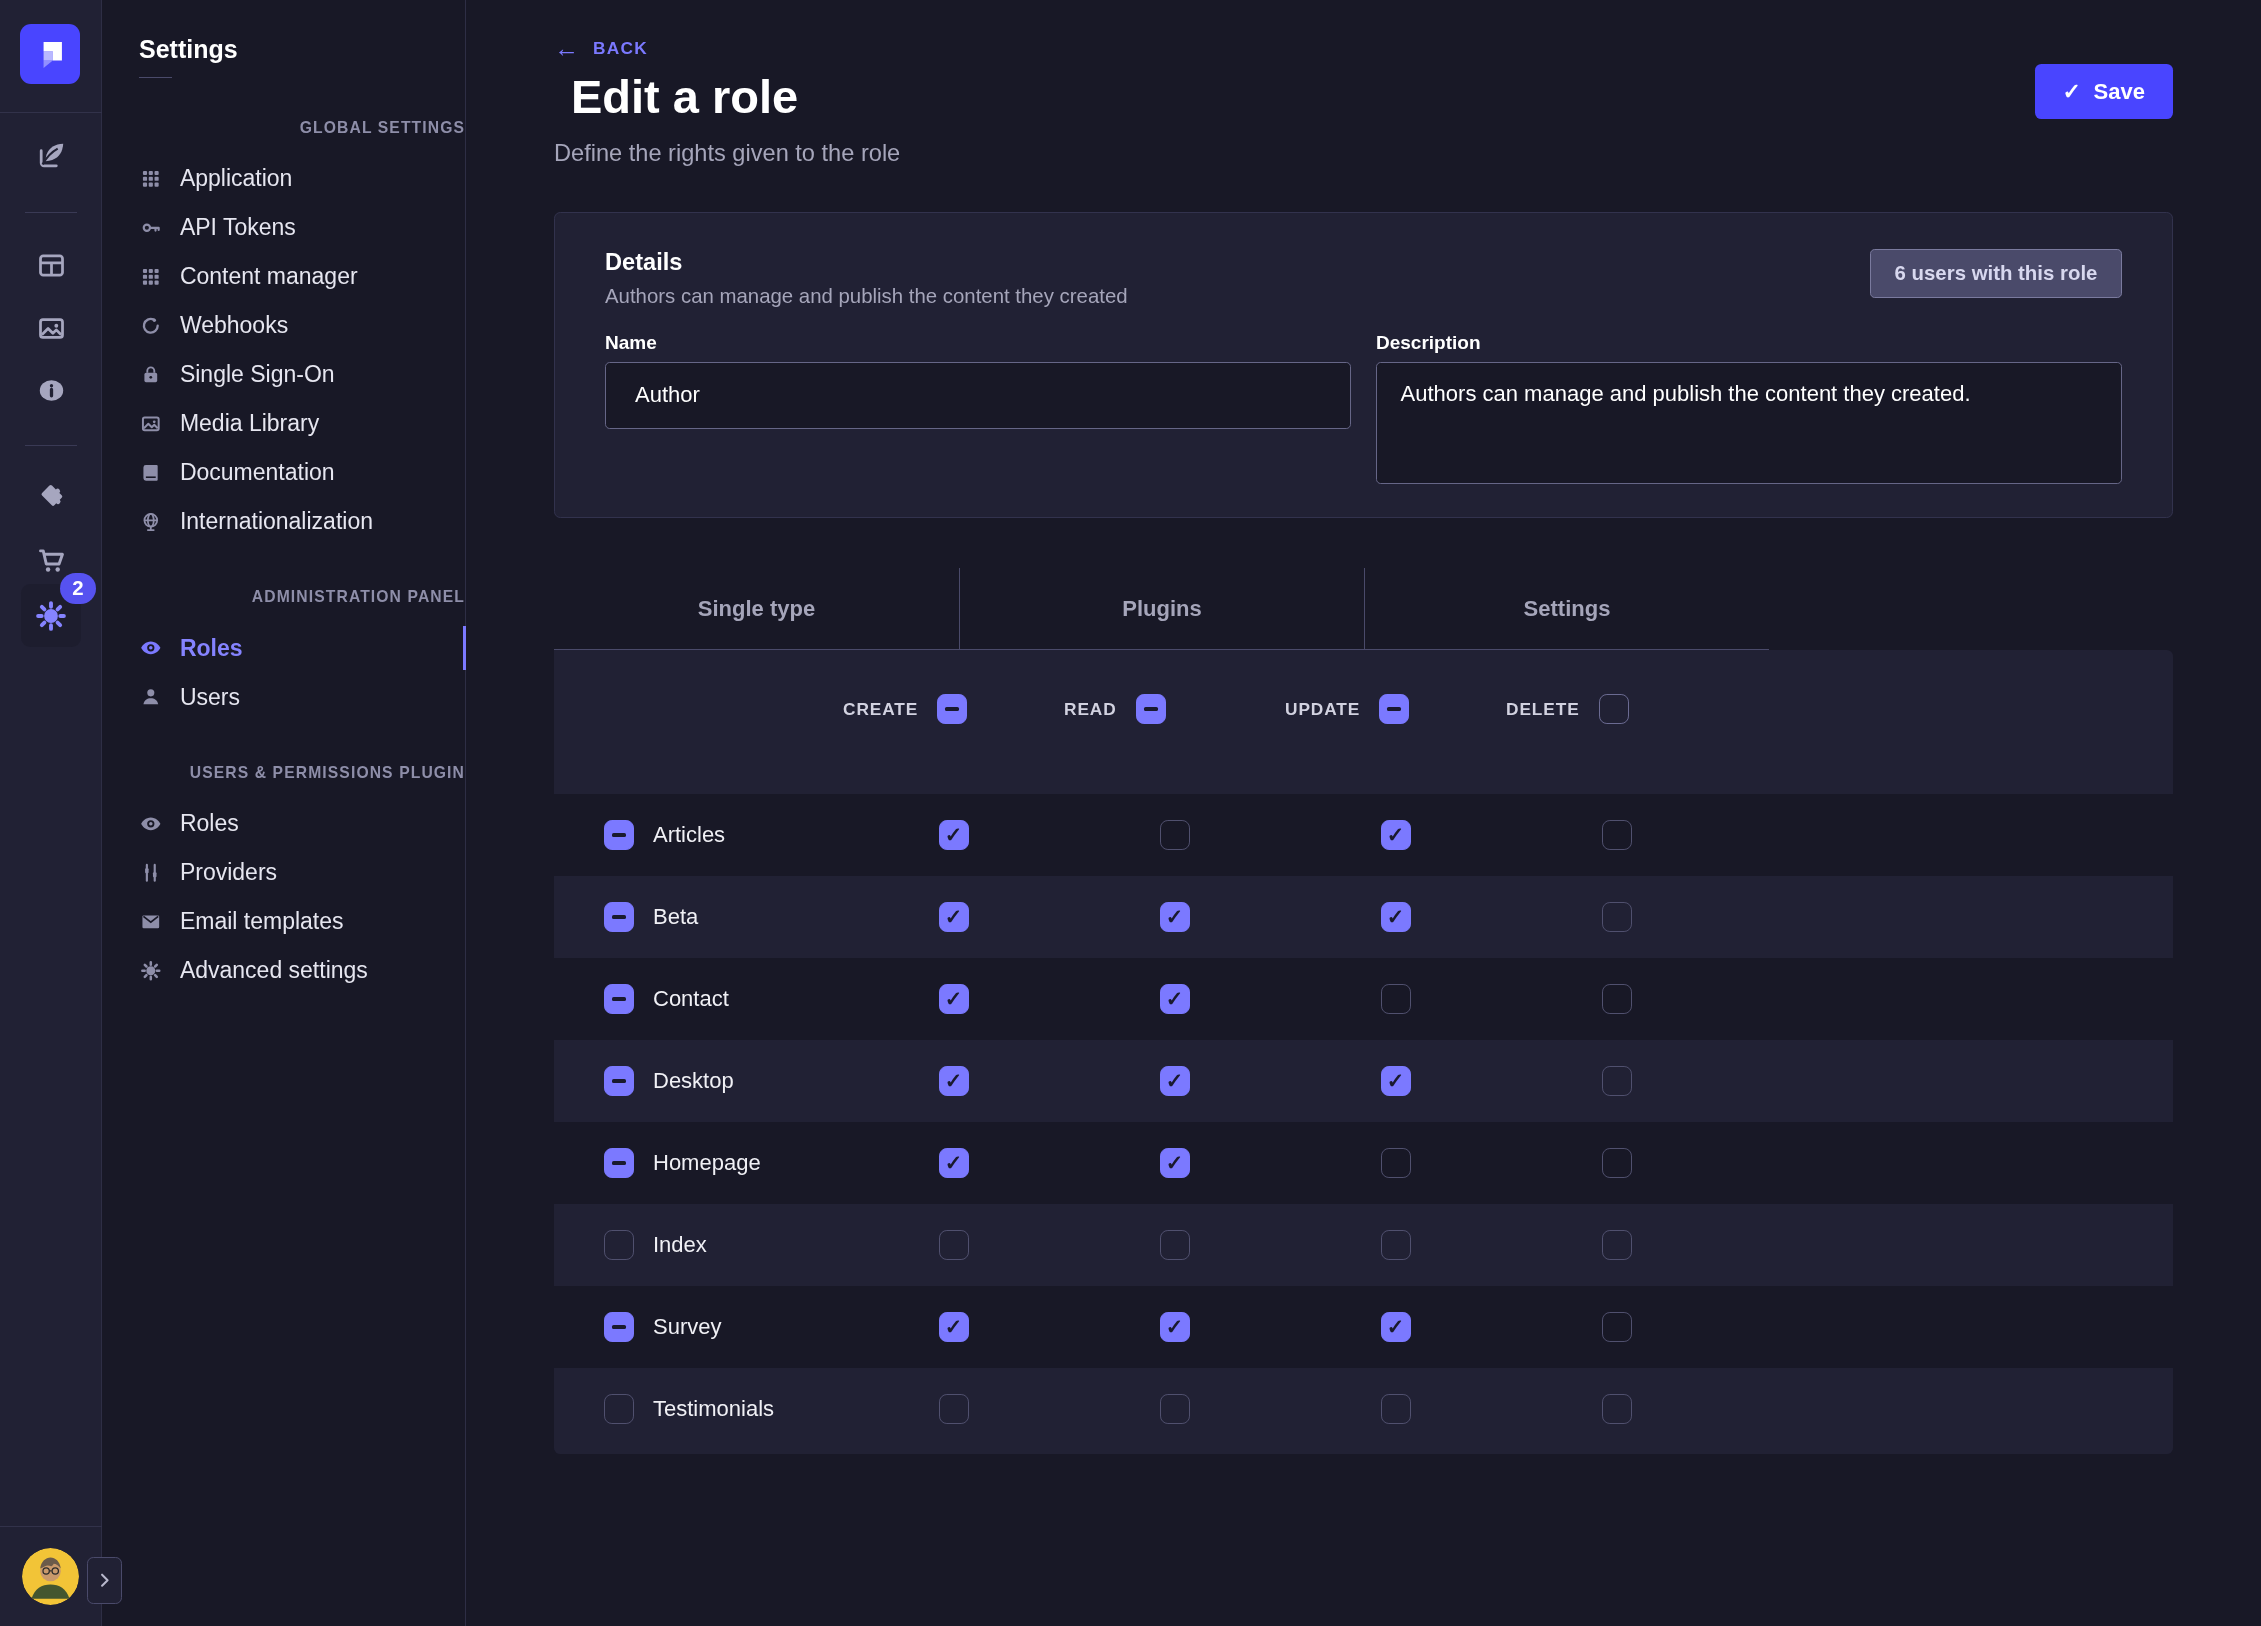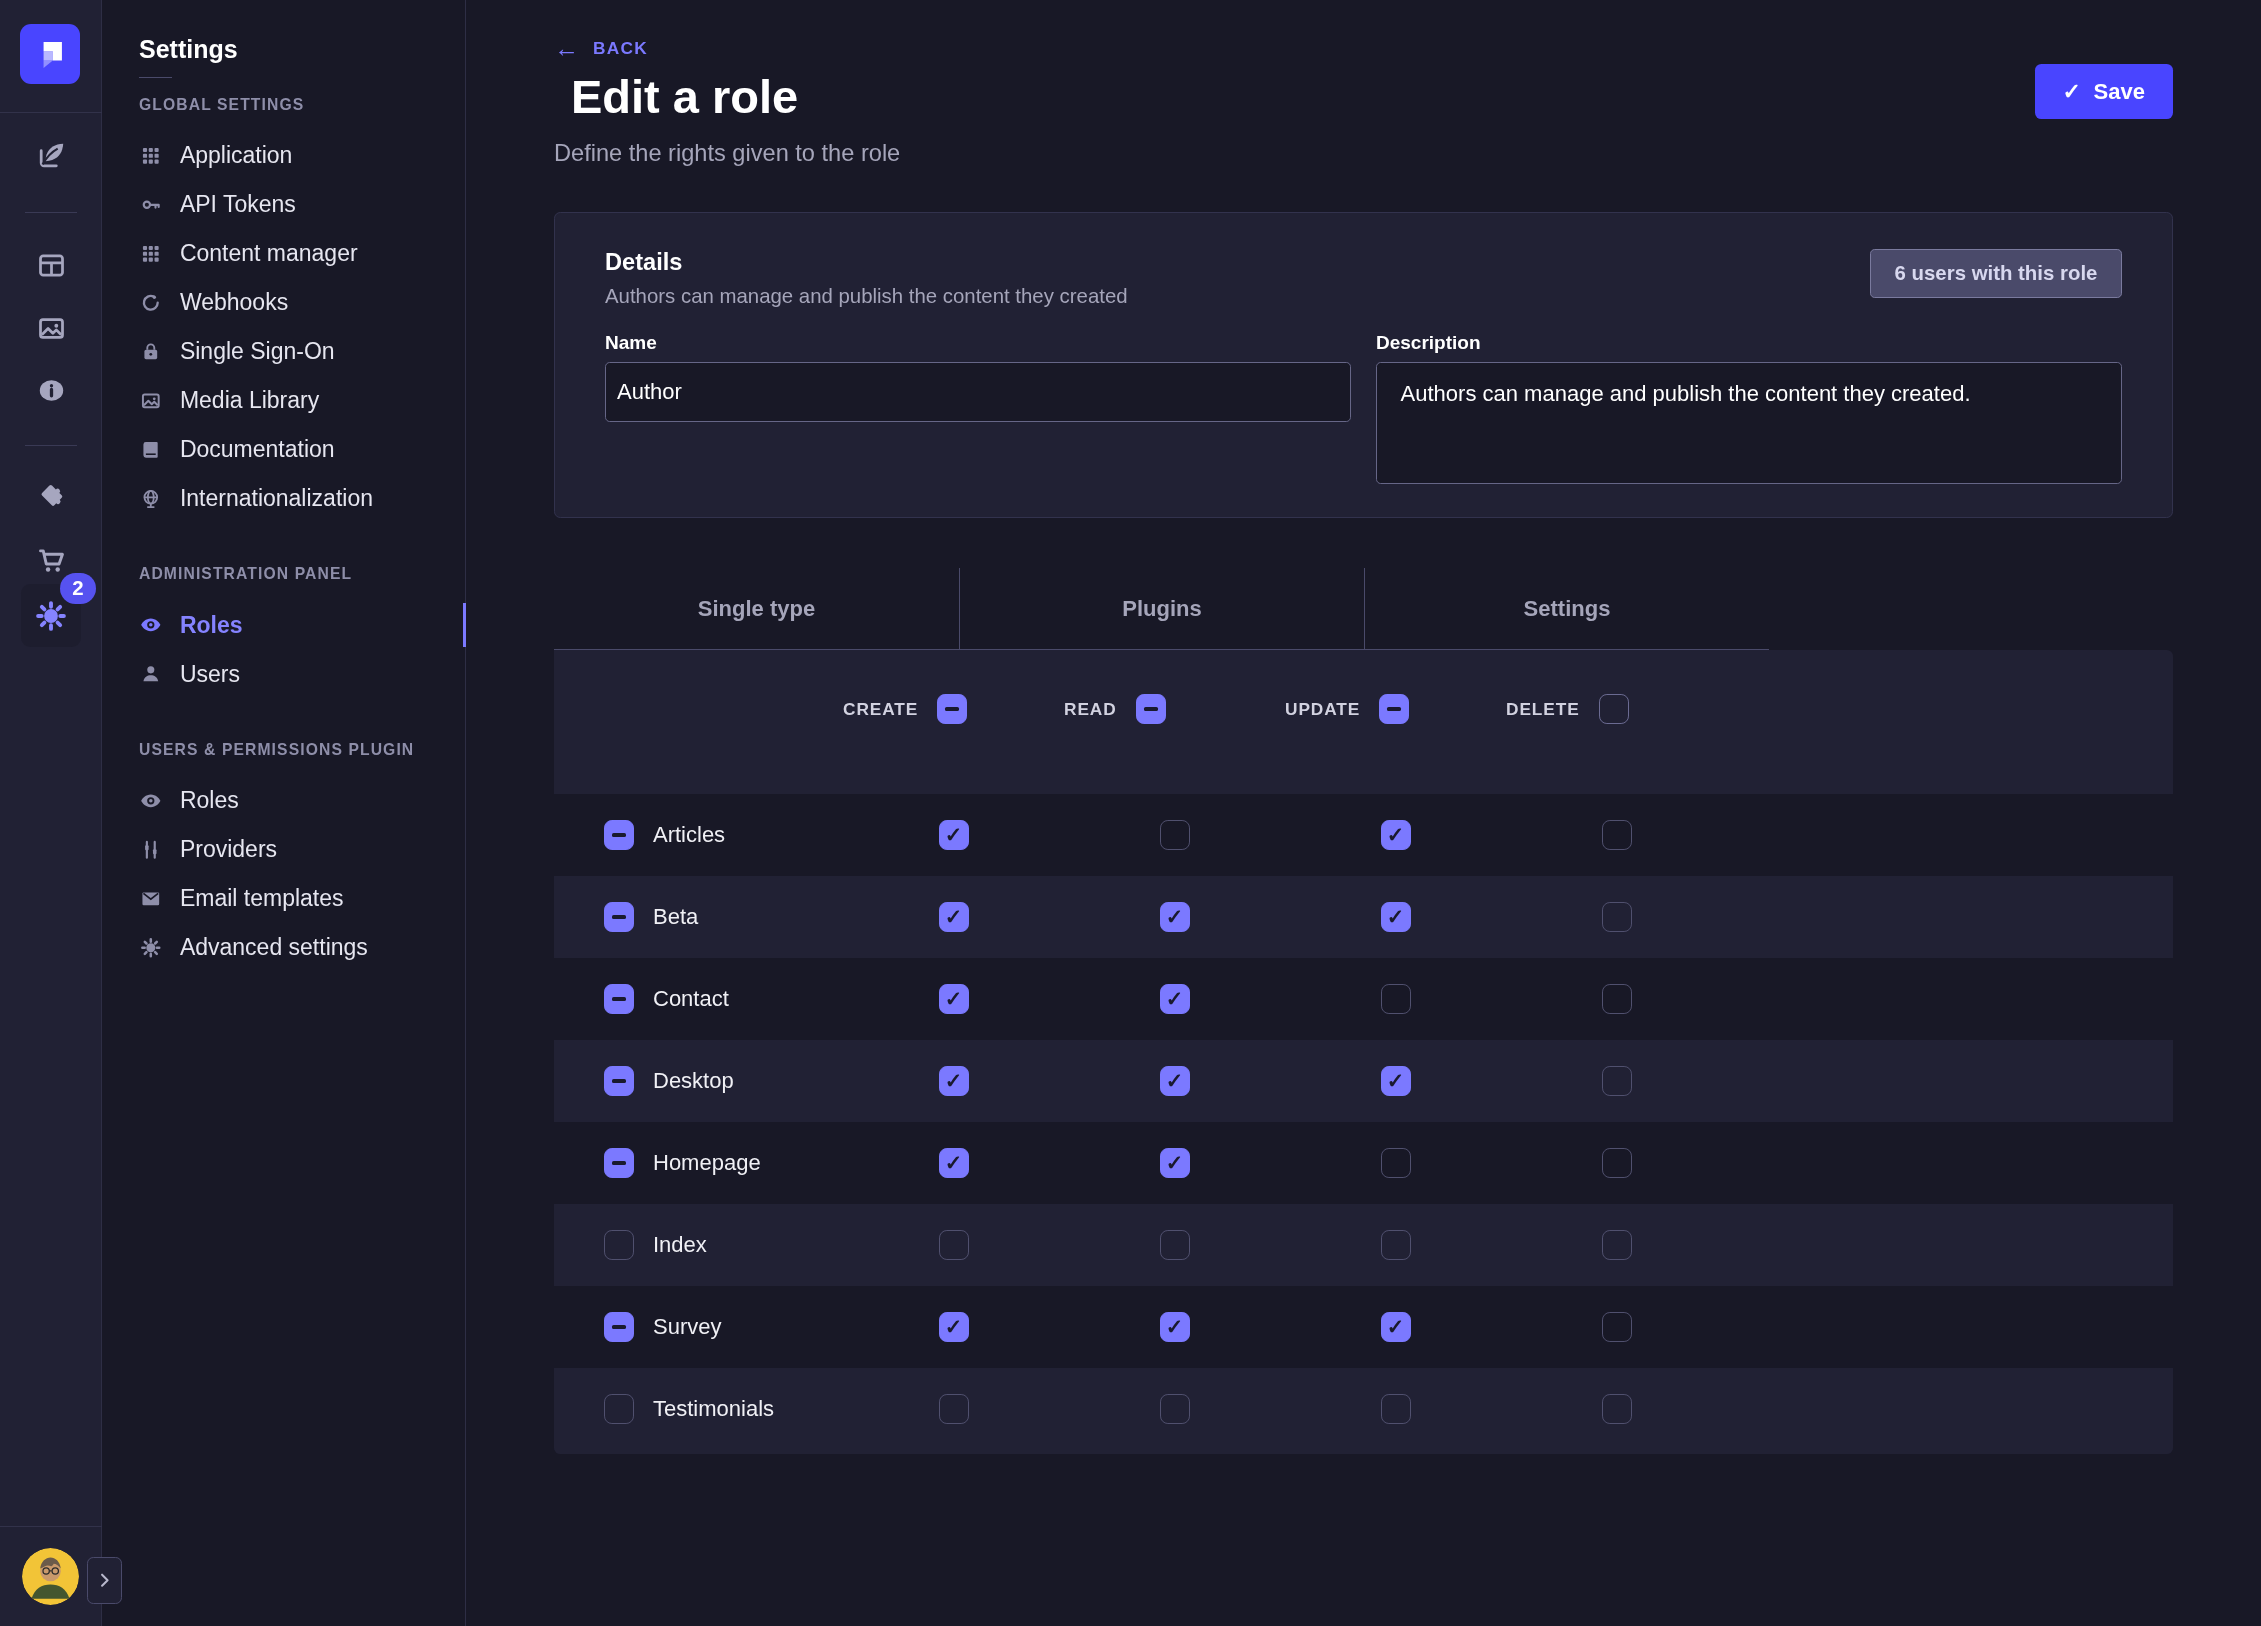--- a/index.html
+++ b/index.html
@@ -36,21 +36,21 @@
   .expand-btn { position:absolute; left:87px; top:1557px; width:35px; height:47px; z-index:6;
     background:#212134; border:0.8px solid #4a4a6a; border-radius:6.3px; color:#b8b8cc;
     display:flex; align-items:center; justify-content:center; cursor:pointer; }
   .expand-btn svg { width:20.4px; height:20.4px; }
 
   
   .subnav { position:absolute; left:103px; top:0; width:363px; height:1627px;
     background:#181826; border-right:0.8px solid #2e2e45; }
   .subnav-title { padding:35px 0 0 36px; font-size:25px; font-weight:bold; color:#fff; }
   .subnav-rule { margin:12.6px 0 0 36px; width:33px; height:1.6px; background:#4a4a6a; }
-  .sections { margin-top:18px; }
+  .sections { margin-top:41px;text-align:right; }
   .section { margin-bottom:42px; }
   .section-header { padding-left:36px; font-size:15.7px; font-weight:bold; letter-spacing:1.1px;
     color:#8e8ea9; margin-bottom:17.3px; }
   .nav-item { position:relative; height:49px; display:flex; align-items:center; gap:17.3px;
     padding-left:36px; cursor:pointer; color:#e6e6f0; }
   .nav-ic { width:23.6px; height:23.6px; color:#8e8ea9; display:flex; align-items:center; justify-content:center; flex:none; }
   .nav-ic svg { width:23.6px; height:23.6px; }
   .nav-label { font-size:23px; }
   .nav-item.active { color:#7b79ff; }
   .nav-item.active .nav-ic { color:#7b79ff; }
@@ -74,22 +74,22 @@
   
   .card { position:absolute; top:212px; left:0; width:1619px; height:306px; background:#212134;
     border:0.8px solid #32324d; border-radius:6.3px; padding:36px 50px; }
   .card-heading { font-size:23.6px; font-weight:bold; color:#fff; }
   .card-sub { margin-top:9.4px; font-size:20.4px; color:#a5a5ba; }
   .users-btn { position:absolute; top:36px; right:50px; height:49px; padding:0 23.6px; border-radius:4.7px;
     background:#4a4a6a; border:0.8px solid #7a7a9e; color:#d8d8ef; font-size:20.4px; font-weight:bold;
     display:flex; align-items:center; cursor:pointer; font-family:inherit; }
   .fields { margin-top:23.6px; display:grid; grid-template-columns:1fr 1fr; column-gap:25px; }
   .field-label { font-size:19px; font-weight:bold; color:#fff; margin-bottom:7.9px; }
-  .text-input { width:100%; height:60px; background:#181826; border:0.8px solid #666687; border-radius:4.7px;
-    color:#fff; font-size:22px; padding:0 11px; font-family:inherit; outline:none; }
+  .text-input { width:100%; height:67px; background:#181826; border:0.8px solid #666687; border-radius:4.7px;
+    color:#fff; font-size:22px; padding:0 29px; font-family:inherit; outline:none; }
   .text-area { width:100%; height:122px; background:#181826; border:0.8px solid #666687; border-radius:4.7px;
     color:#fff; font-size:22px; padding:17.3px 23.6px; font-family:inherit; outline:none; resize:none; line-height:1.3; }
 
   
   .tabs { position:absolute; top:560px; left:0; width:1619px; height:90px; display:flex; align-items:flex-end; }
   .tab { width:405px; height:82px; display:flex; align-items:center; justify-content:center;
     font-size:22px; font-weight:bold; color:#a5a5ba; cursor:pointer;
     border-bottom:0.8px solid #4a4a6a; }
   .tab.active { height:90px; background:#212134; color:#7b79ff; border-radius:6.3px 6.3px 0 0; border-bottom:none; }
   .tab.sep { border-left:0.8px solid #4a4a6a; }

